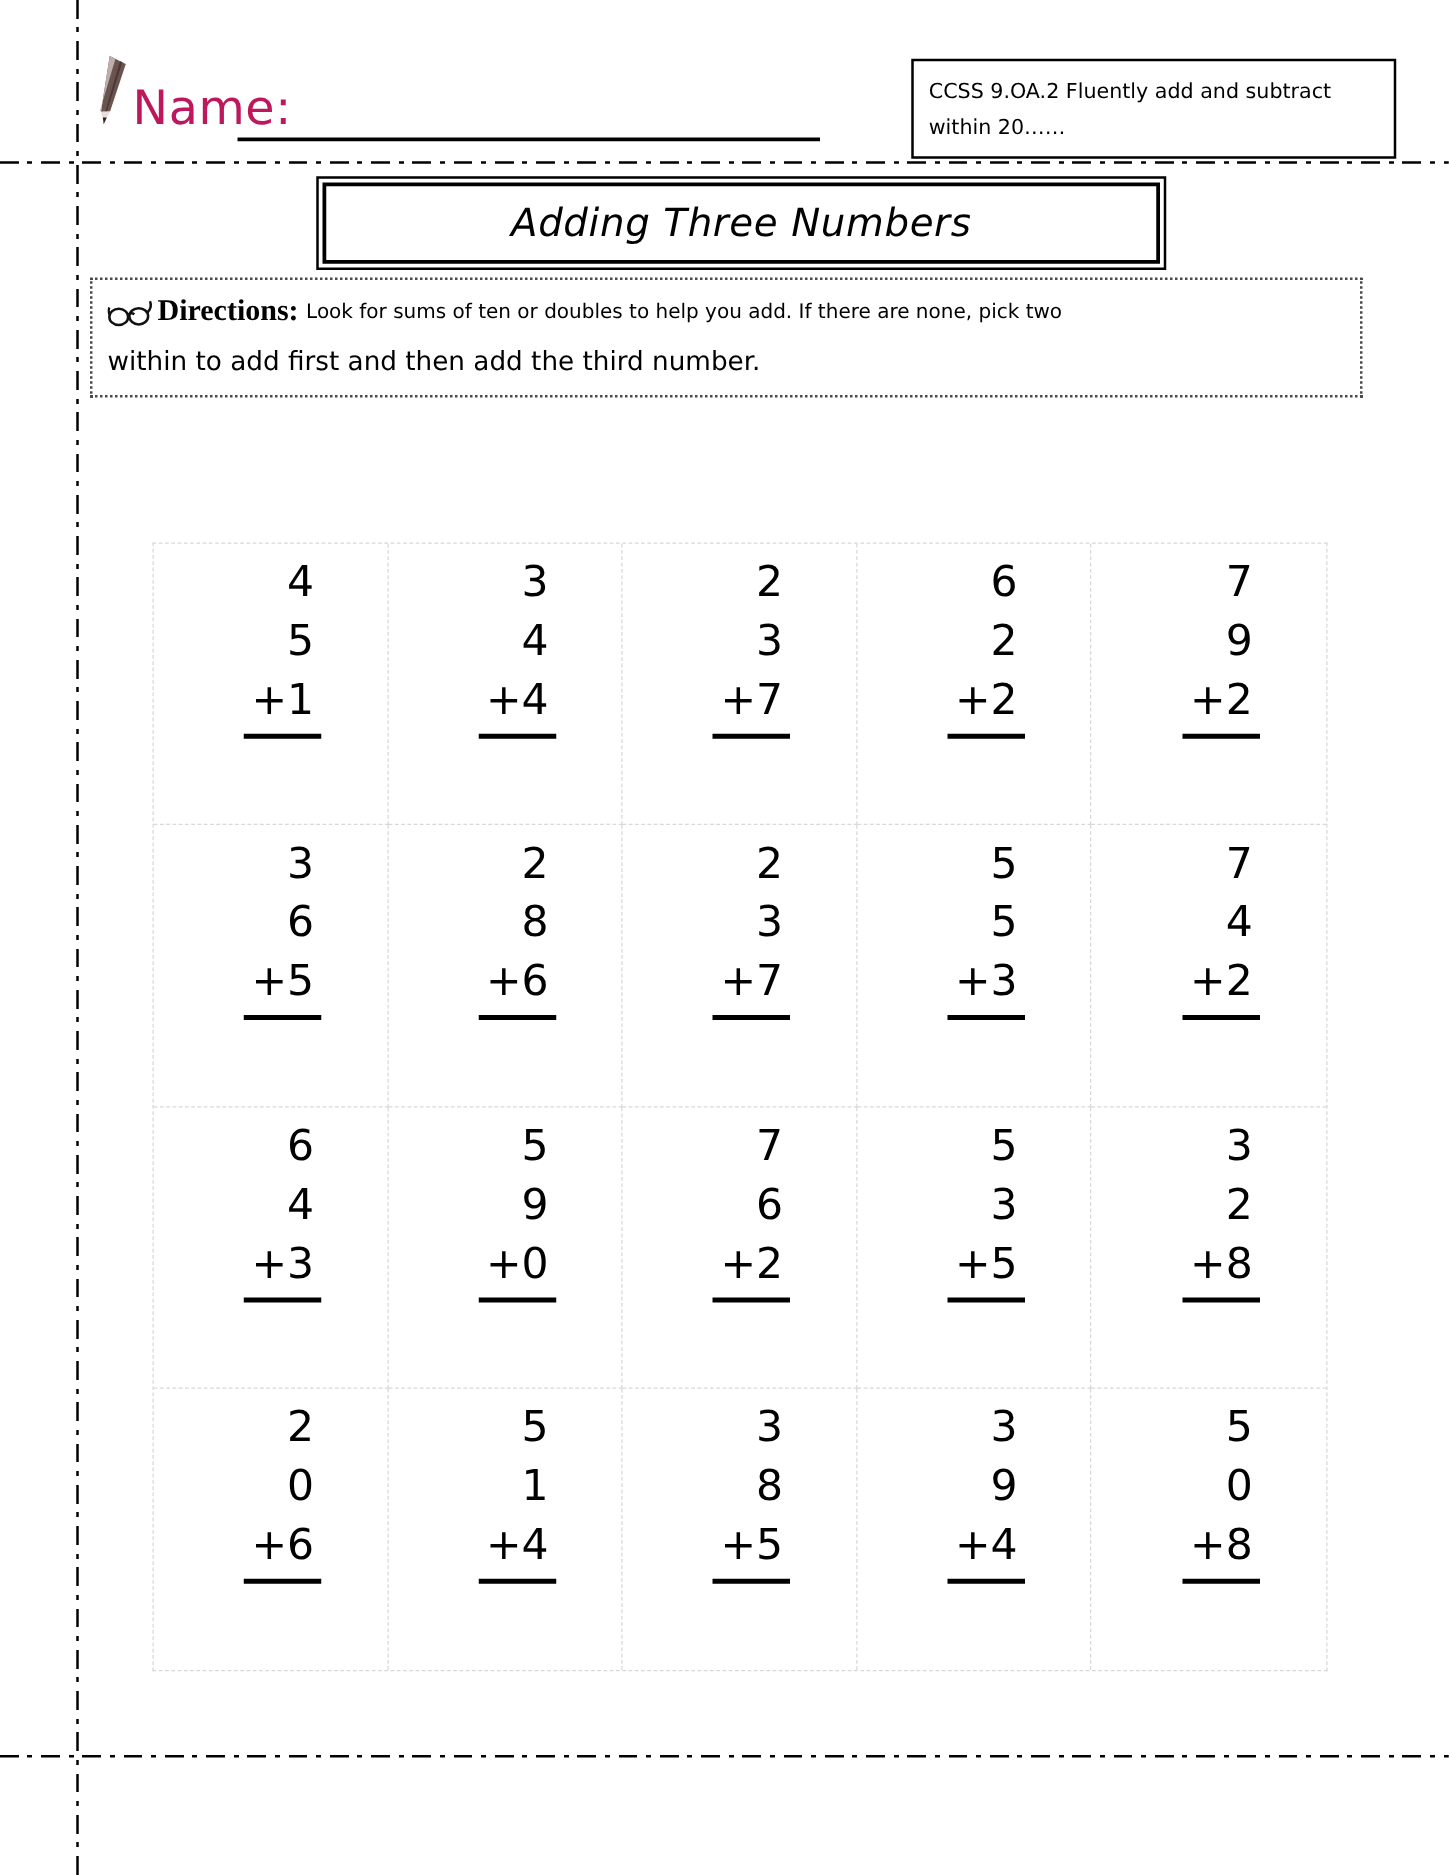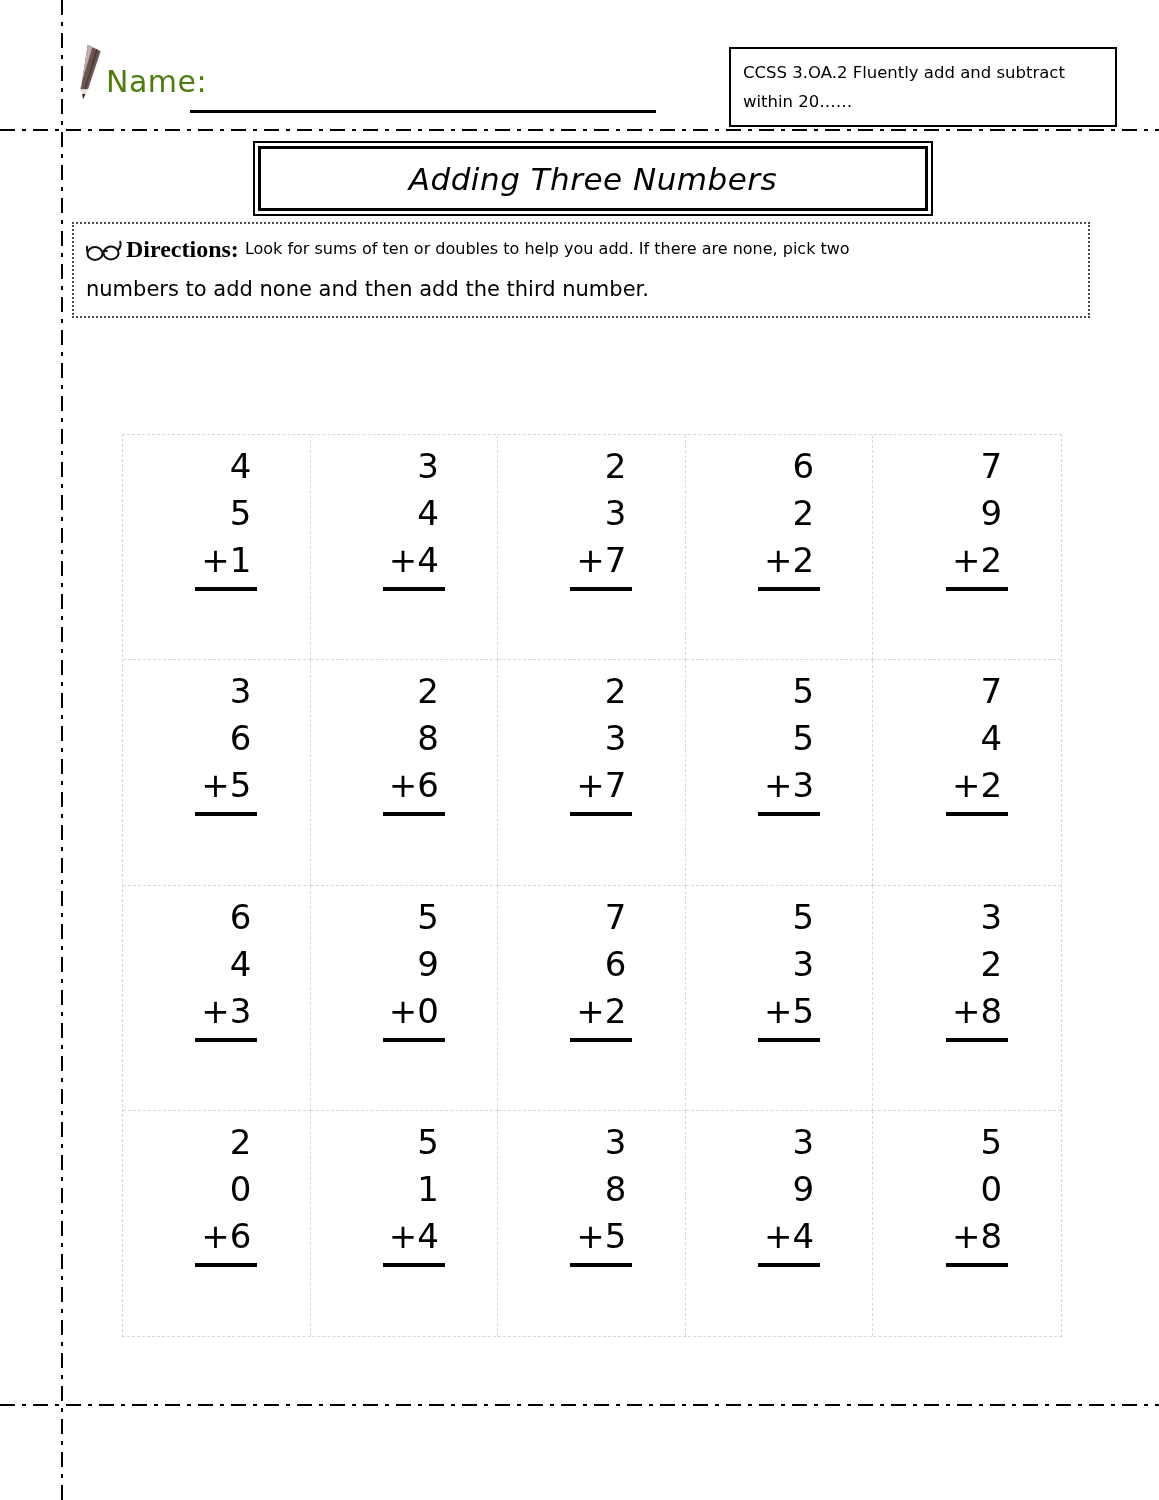--- a/index.html
+++ b/index.html
@@ -66,22 +66,22 @@
     left: 2px;
     top: 2px;
     width: 42px;
     height: 62px;
   }
   .name-label {
     position: absolute;
     left: 40px;
     top: 24px;
     font-family: "DejaVu Sans", sans-serif;
-    font-size: 30px;
-    color: #4d7c0f;
+    font-size: 38px;
+    color: #be185d;
     letter-spacing: 0.5px;
   }
   .name-line {
     position: absolute;
     left: 124px;
     top: 70px;
     width: 466px;
     height: 3px;
     background: #000;
   }
@@ -244,21 +244,21 @@
       <path d="M22 6 L24 6.4 L21.5 47.5 L20.3 47.8 Z" fill="#4a3a37"></path>
       <path d="M17 49 L24 47 L21.5 58 Z" fill="#e8dfdc"></path>
       <path d="M19.6 53 L22.6 52.2 L21.5 58 Z" fill="#2b2220"></path>
     </g>
   </svg>
   <div class="name-label">Name:</div>
   <div class="name-line"></div>
 </div>
 
 <div class="ccss-box">
-  <div class="ccss-line">CCSS  3.OA.2  Fluently add and subtract</div>
+  <div class="ccss-line">CCSS  9.OA.2  Fluently add and subtract</div>
   <div class="ccss-line">within 20……</div>
 </div>
 
 <div class="title-outer">
   <div class="title-inner">
     <span class="title-text">Adding Three Numbers</span>
   </div>
 </div>
 
 <div class="directions-box">
@@ -266,21 +266,21 @@
     <svg class="glasses-icon" viewBox="0 0 38 26">
       <ellipse cx="9" cy="15.5" rx="7.5" ry="6.5" fill="none" stroke="#111" stroke-width="2"></ellipse>
       <ellipse cx="25" cy="15" rx="7.5" ry="6.5" fill="none" stroke="#111" stroke-width="2"></ellipse>
       <path d="M16.5 14 Q19 11.5 21.5 13.5" fill="none" stroke="#111" stroke-width="2"></path>
       <path d="M32 12 Q36 8 34 3" fill="none" stroke="#111" stroke-width="2"></path>
       <path d="M2 14 Q0 11 1.5 8" fill="none" stroke="#111" stroke-width="2"></path>
     </svg>
     <span class="dir-head">Directions:</span>
     <span class="dir-body">Look for sums of ten or doubles to help you add.  If there are none, pick two</span>
   </div>
-  <div class="dir-line2">numbers to add none and then add the third number.</div>
+  <div class="dir-line2">within to add first and then add the third number.</div>
 </div>
 
 <div class="grid">
     <div class="cell">
       <div class="prob">
         <div class="num">4</div>
         <div class="num">5</div>
         <div class="addend">+1</div>
         <div class="ans-line"></div>
       </div>

